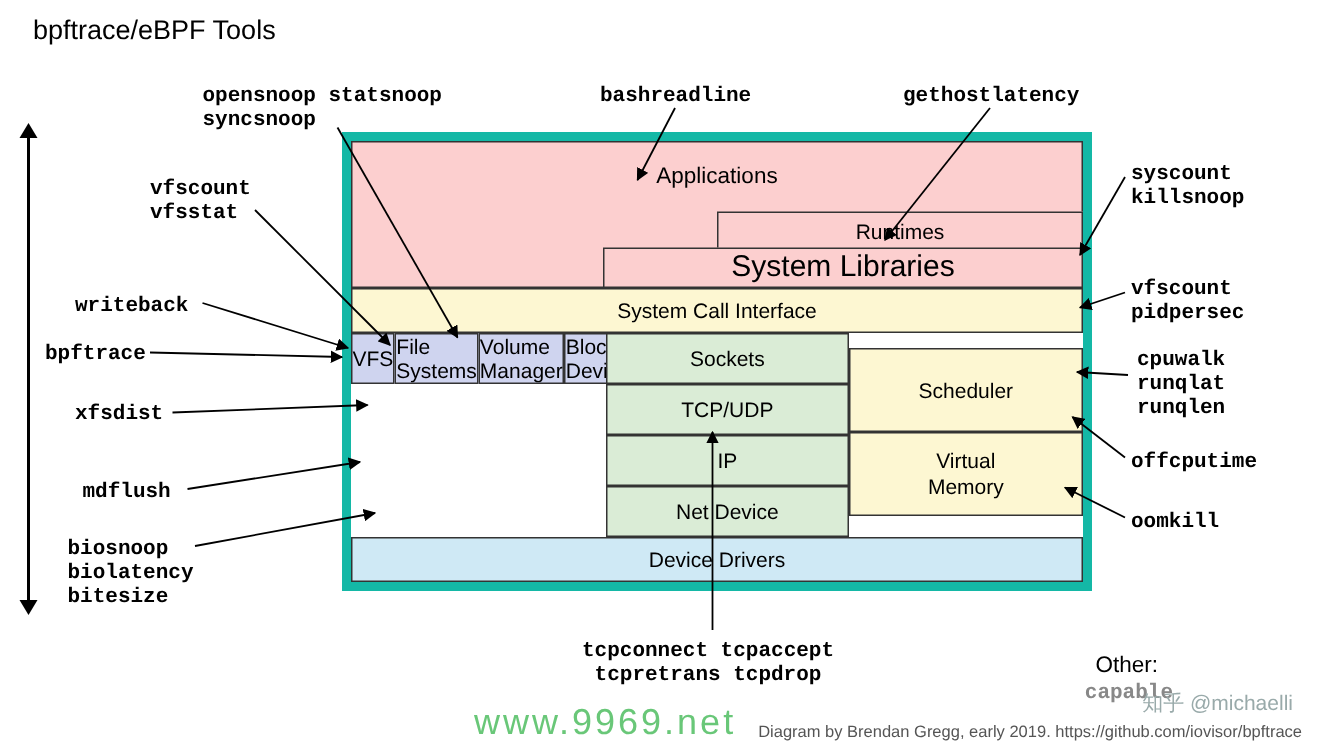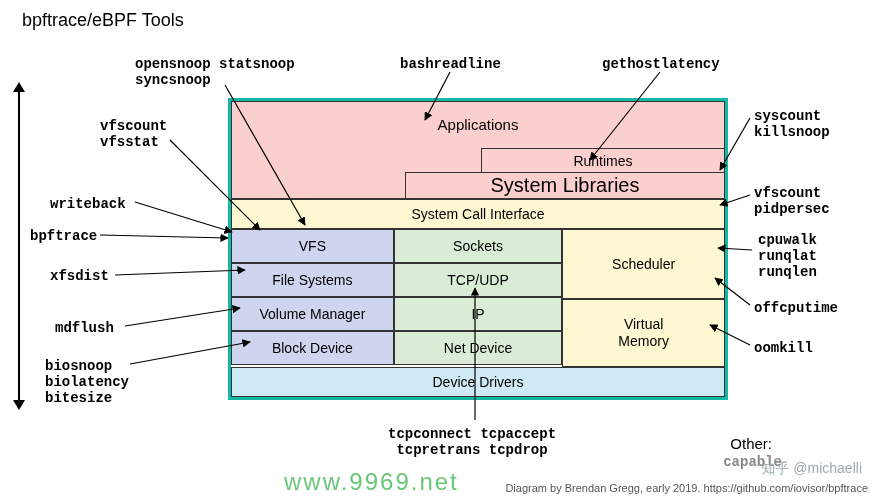--- a/index.html
+++ b/index.html
@@ -6,39 +6,39 @@
   body {
     width: 882px; height: 500px;
     font-family: Arial, Helvetica, sans-serif;
     font-size: 13px;
     background: #fff;
     position: relative;
     overflow: hidden;
   }
   .title { position: absolute; left: 22px; top: 10px; font-size: 18px; font-family: sans-serif; }
   .label { position: absolute; font-family: "Courier New", monospace; font-size: 14px; font-weight: bold; line-height: 1.15; white-space: pre; }
-  .stack { position: absolute; left: 228px; top: 98px; width: 500px; border: 3px solid #14b8a6; }
+  .stack { position: absolute; left: 228px; top: 88px; width: 500px; border: 6px solid #14b8a6; }
   .cell { border: 1px solid #333; display: flex; align-items: center; justify-content: center; font-size: 14px; }
   .cream  { background: #fdf7d2; }
   .lilac  { background: #cfd4ef; }
   .green  { background: #daecd6; }
   .sky    { background: #cfe9f5; }
   .apps-wrap { position: relative; height: 98px; background:#fccfcf; border:1px solid #333;}
   .apps-title { position:absolute; left:0; right:0; top:14px; text-align:center; font-size:15px;}
   .runtimes { position:absolute; right:-1px; top:46px; width:244px; height:26px; border:1px solid #333; background:#fccfcf; display:flex; align-items:center; justify-content:center; font-size:14px;}
   .syslib { position:absolute; right:-1px; bottom:-1px; width:320px; height:27px; border:1px solid #333; background:#fccfcf; display:flex; align-items:center; justify-content:center; font-size:20px;}
   .sci { height:30px; }
   .grid { display:flex; }
-  .colA { width: 170px; display:flex; flex-direction:column; }
+  .colA { width: 170px; display:flex; }
   .colB { width: 176px; display:flex; flex-direction:column; }
   .colC { width: 170px; display:flex; flex-direction:column; }
   .h34 { height:34px; }
   .credit { position:absolute; right:14px; bottom:6px; font-size:11px; color:#555; font-family: Arial, sans-serif; }
   .credit2 { position:absolute; right:20px; bottom:22px; font-size:14px; color:#9aa; font-family: Arial, sans-serif; }
-  .wm { position:absolute; left:284px; bottom:4px; font-size:24px; color:#59c16a; letter-spacing:2px; font-family: Arial; opacity:.9;}
+  .wm { position:absolute; left:316px; bottom:4px; font-size:24px; color:#59c16a; letter-spacing:2px; font-family: Arial; opacity:.9;}
   svg.arrows { position:absolute; left:0; top:0; width:882px; height:500px; pointer-events:none; }
   .other { position:absolute; right:110px; bottom:48px; font-family:Arial; font-size:15px;}
   .otherline { position:absolute; right:100px; bottom:30px; font-family:"Courier New",monospace; font-size:14px; font-weight:bold; color:#888;}
   .vaxis { position:absolute; left:18px; top:90px; width:2px; height:312px; background:#000;}
   .vaxis::before,.vaxis::after{content:"";position:absolute;left:-5px;border-left:6px solid transparent;border-right:6px solid transparent;}
   .vaxis::before{top:-8px;border-bottom:10px solid #000;}
   .vaxis::after{bottom:-8px;border-top:10px solid #000;}
 </style>
 </head>
 <body>
@@ -61,22 +61,22 @@
       <div class="cell lilac h34">Volume Manager</div>
       <div class="cell lilac h34">Block Device</div>
     </div>
     <div class="colB">
       <div class="cell green h34">Sockets</div>
       <div class="cell green h34">TCP/UDP</div>
       <div class="cell green h34">IP</div>
       <div class="cell green h34">Net Device</div>
     </div>
     <div class="colC">
-      <div class="cell cream" style="height:70px;">Scheduler</div>
-      <div class="cell cream" style="height:68px; white-space:pre; text-align:center; line-height:1.2;">Virtual
+      <div class="cell cream" style="height:56px;margin-top:10px;">Scheduler</div>
+      <div class="cell cream" style="height:56px; white-space:pre; text-align:center; line-height:1.2;">Virtual
 Memory</div>
     </div>
   </div>
   <div class="cell sky" style="width:100%; height:30px;">Device Drivers</div>
 </div>
 
 <div class="label" style="left:135px; top:56px;">opensnoop statsnoop
 syncsnoop</div>
 <div class="label" style="left:400px; top:56px;">bashreadline</div>
 <div class="label" style="left:602px; top:56px;">gethostlatency</div>

